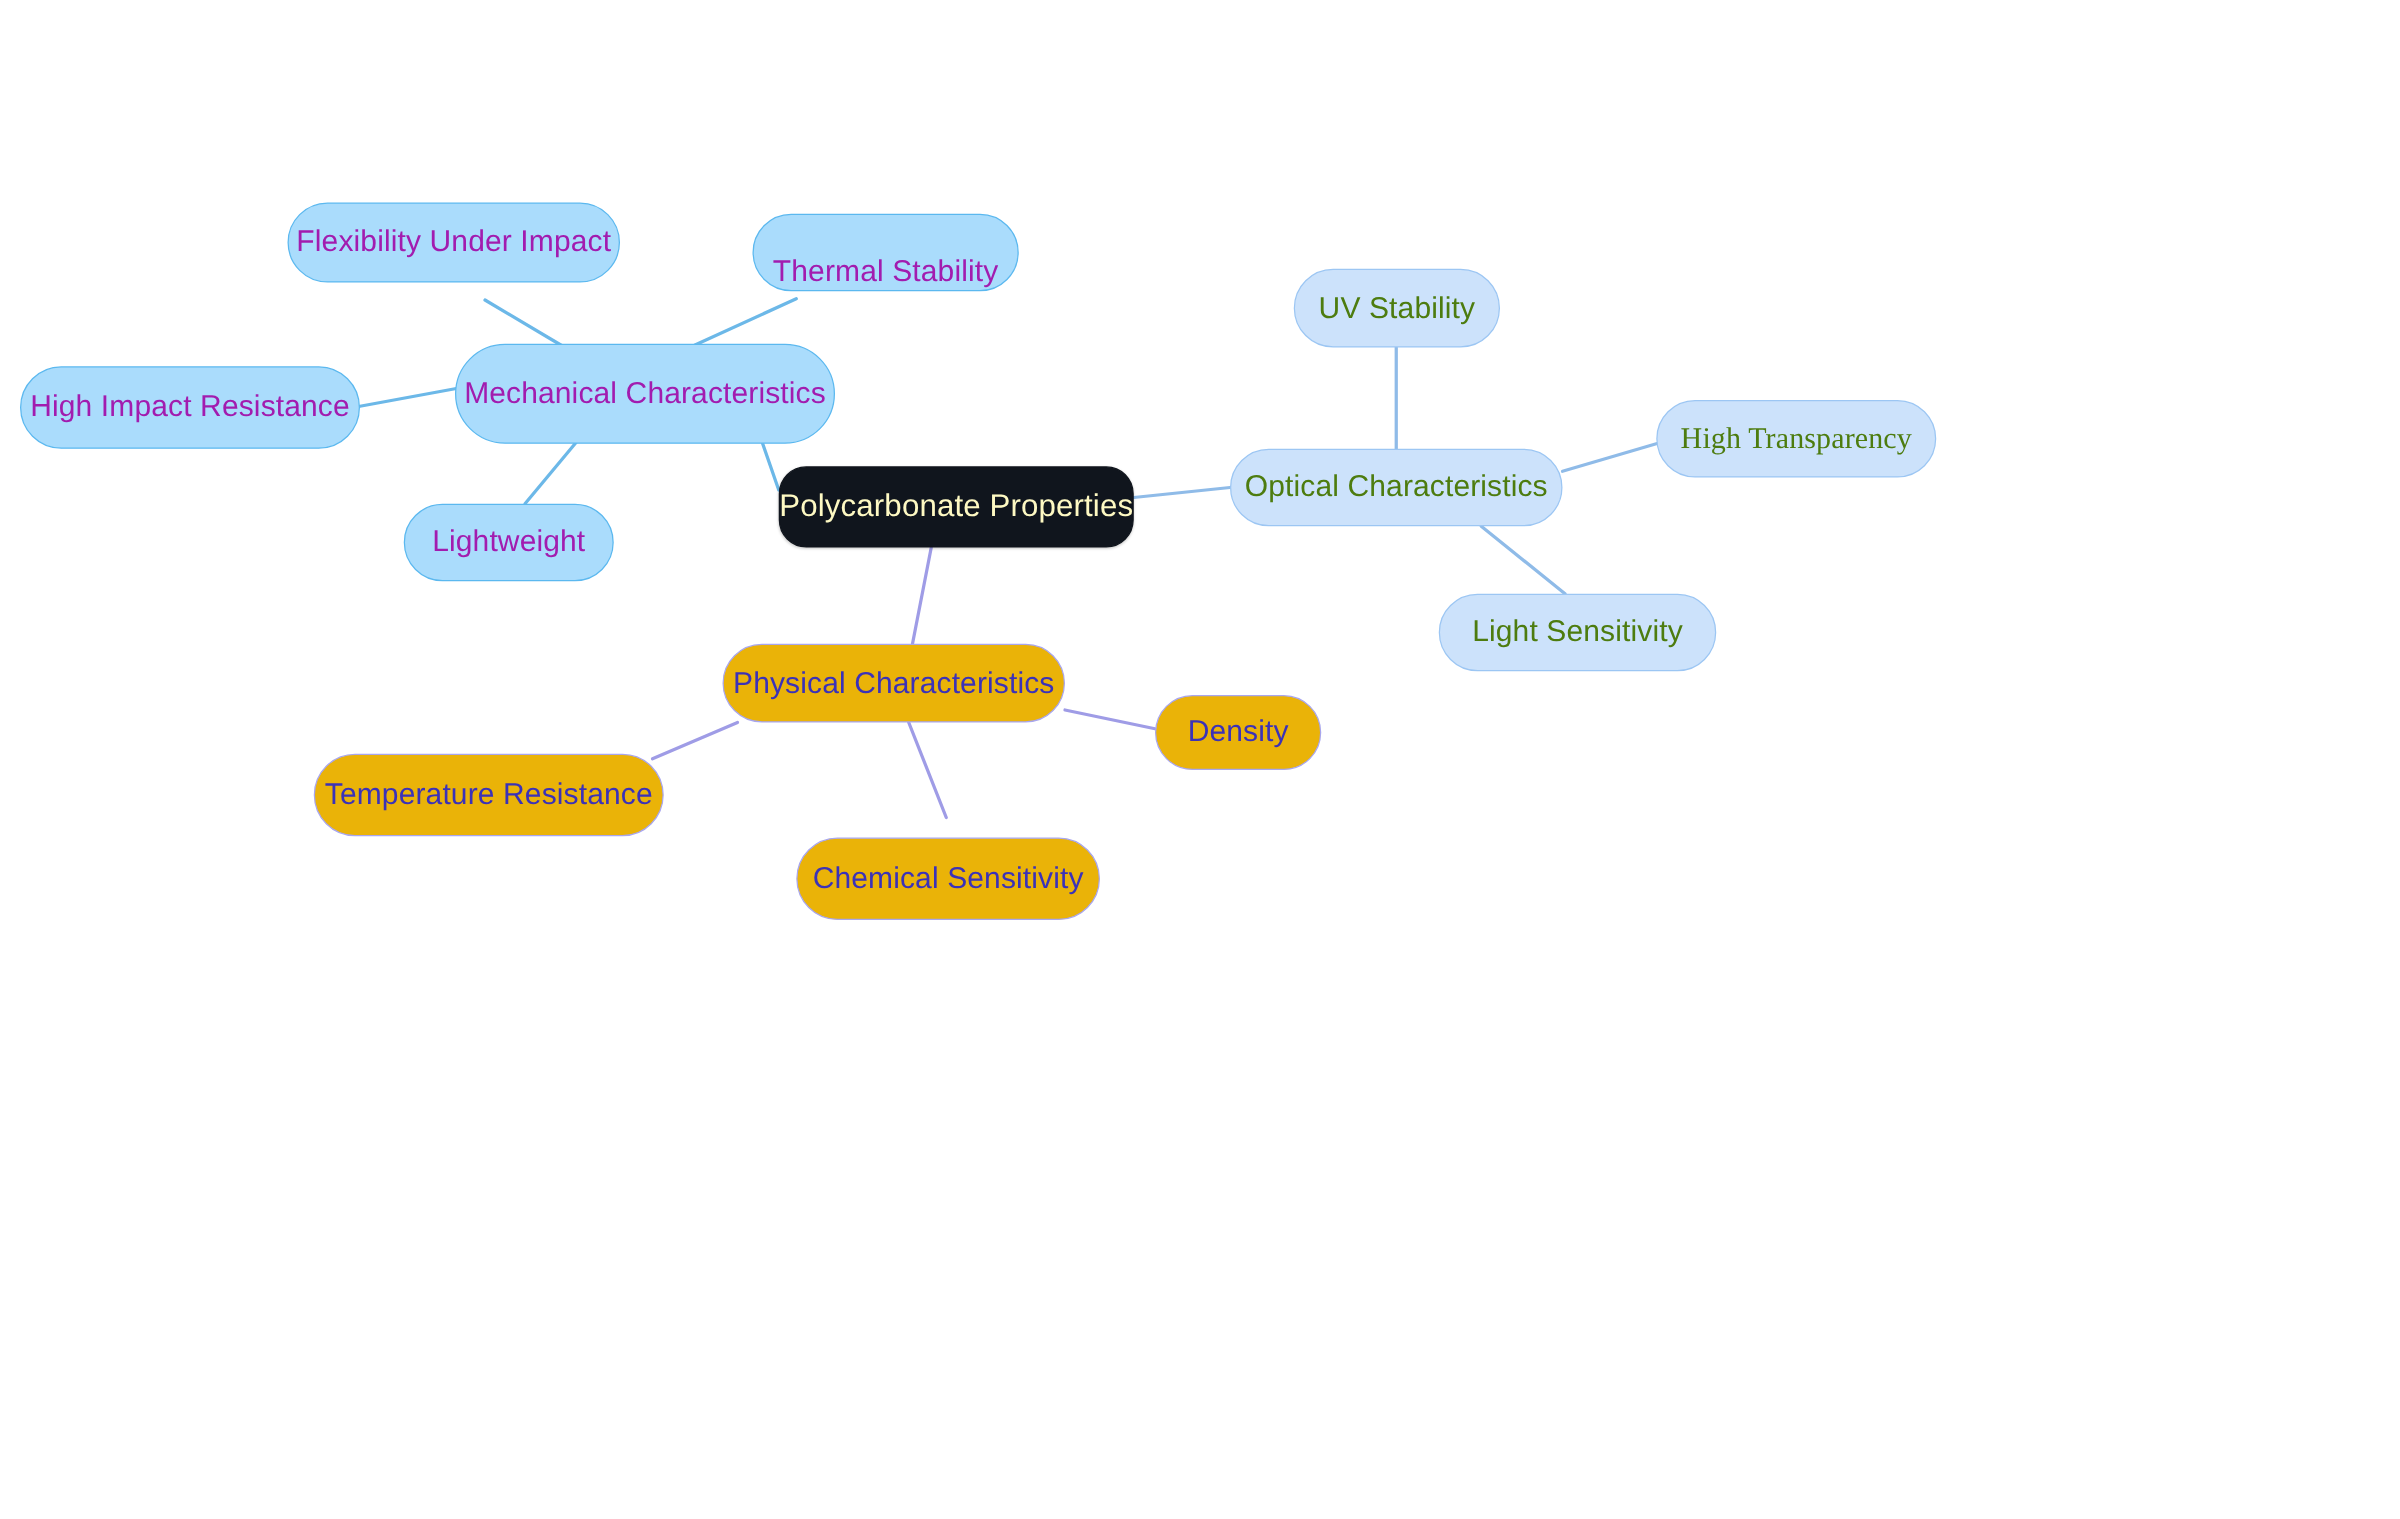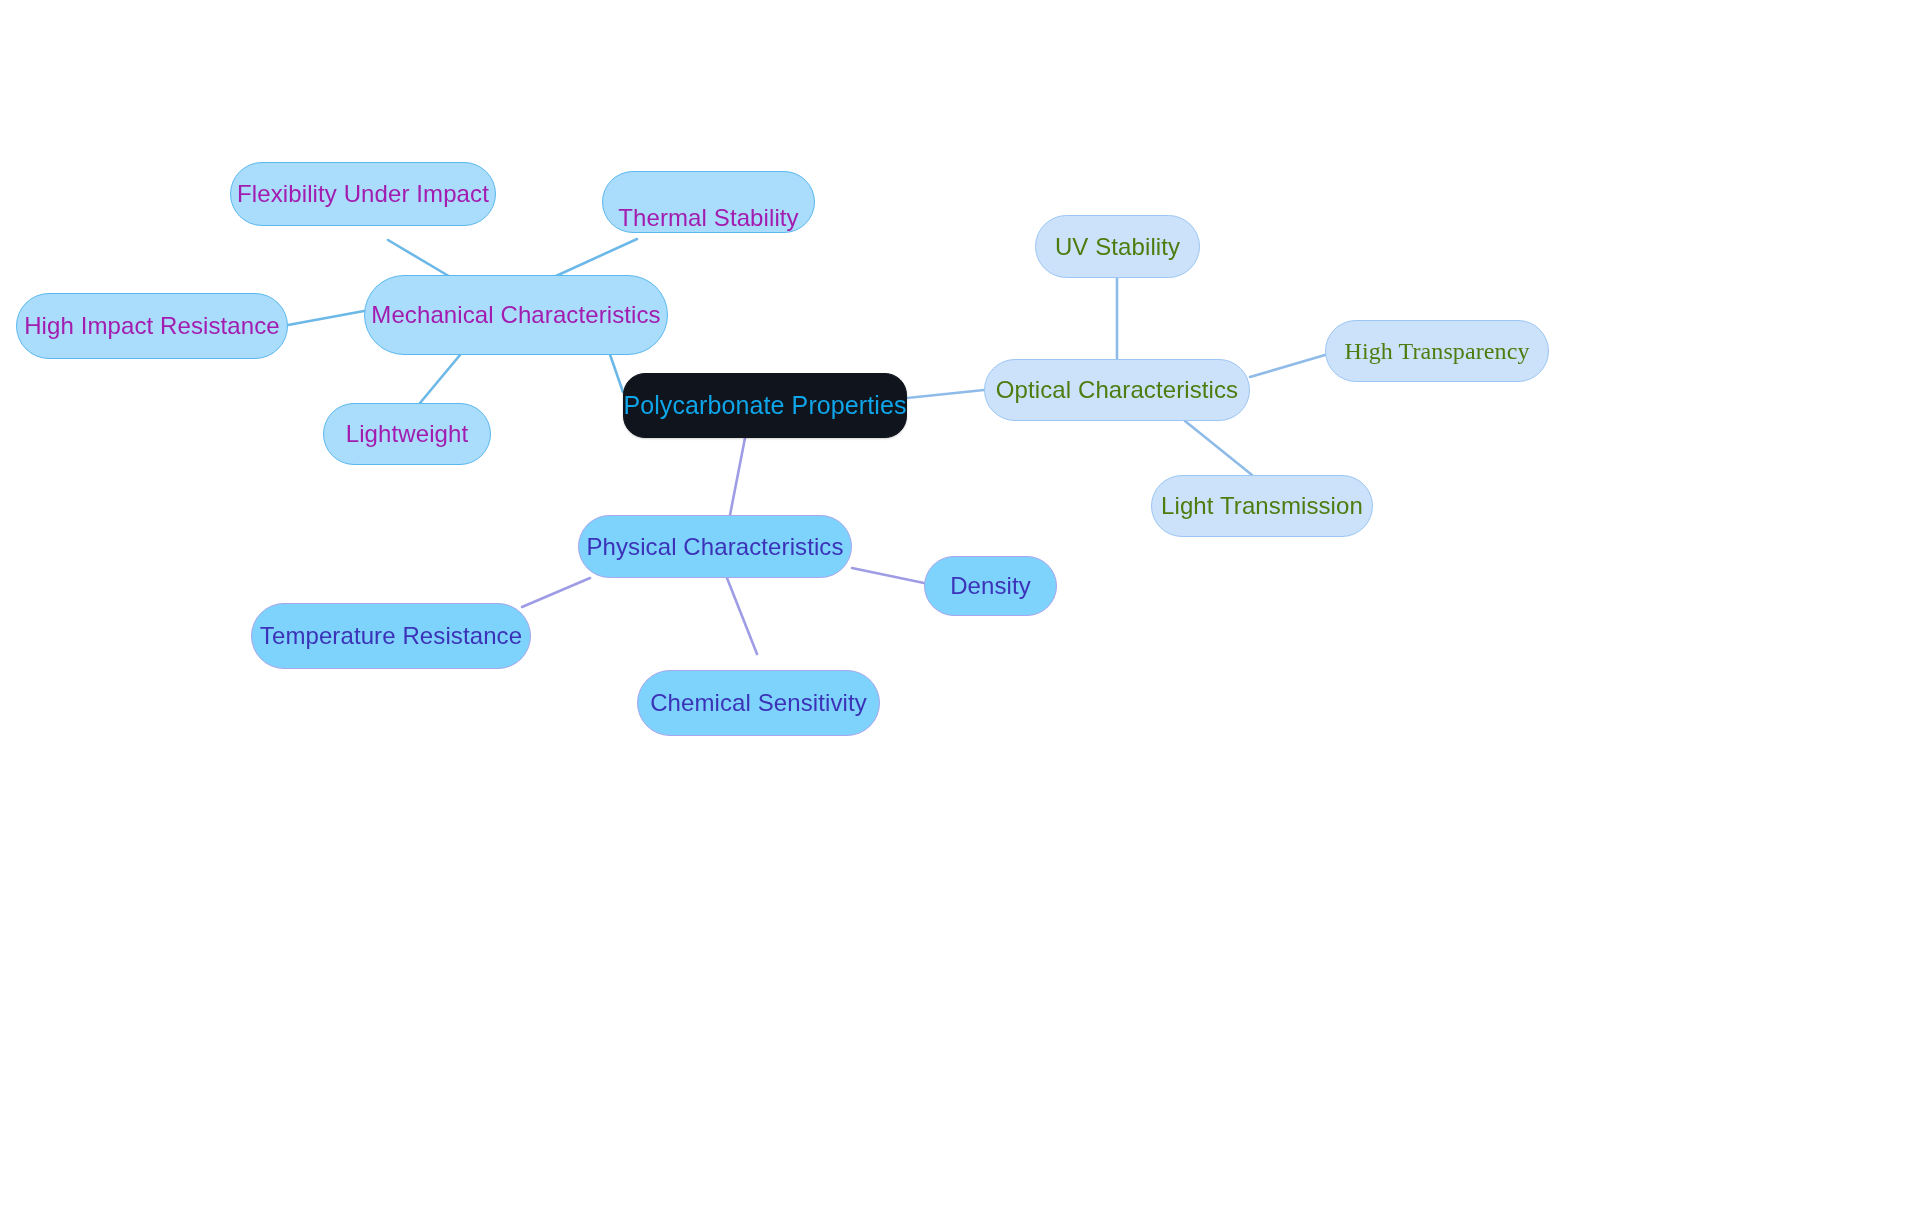--- a/index.html
+++ b/index.html
@@ -29,40 +29,40 @@
     display: flex;
     align-items: center;
     justify-content: center;
     text-align: center;
     border-radius: 999px;
     white-space: nowrap;
     letter-spacing: 0.1px;
   }
   .node-root {
     background: #10151d;
-    color: #0ea5e9;
+    color: #fef9c3;
     border: 1px solid #10151d;
     border-radius: 22px;
     font-size: 25px;
     box-shadow: 0 1px 2px rgba(0,0,0,0.18);
   }
   .node-mechanical {
     background: #aadcfc;
     border: 1px solid #5bb8ef;
     color: #a21caf;
     font-size: 24px;
   }
   .node-optical {
     background: #cce2fb;
     border: 1px solid #9cc6f3;
     color: #4d7c0f;
     font-size: 24px;
   }
   .node-physical {
-    background: #7dd3fc;
+    background: #eab308;
     border: 1px solid #a8a6ee;
     color: #3b32b8;
     font-size: 24px;
   }
   #logo {
     position: absolute;
     width: 104px;
     height: 92px;
   }
   #logo svg { display: block; }
@@ -110,21 +110,21 @@
       <div class="node node-optical" style="left: 984px; top: 359px; width: 266px; height: 62px;">
         <span>Optical Characteristics</span>
       </div>
       <div class="node node-optical" style="left: 1035px; top: 215px; width: 165px; height: 63px;">
         <span>UV Stability</span>
       </div>
       <div class="node node-optical" style="left: 1325px; top: 320px; width: 224px; height: 62px; font-family: Liberation Serif, serif;">
         <span>High Transparency</span>
       </div>
       <div class="node node-optical" style="left: 1151px; top: 475px; width: 222px; height: 62px;">
-        <span>Light Transmission</span>
+        <span>Light Sensitivity</span>
       </div>
       <div class="node node-physical" style="left: 578px; top: 515px; width: 274px; height: 63px;">
         <span>Physical Characteristics</span>
       </div>
       <div class="node node-physical" style="left: 251px; top: 603px; width: 280px; height: 66px;">
         <span>Temperature Resistance</span>
       </div>
       <div class="node node-physical" style="left: 924px; top: 556px; width: 133px; height: 60px;">
         <span>Density</span>
       </div>

